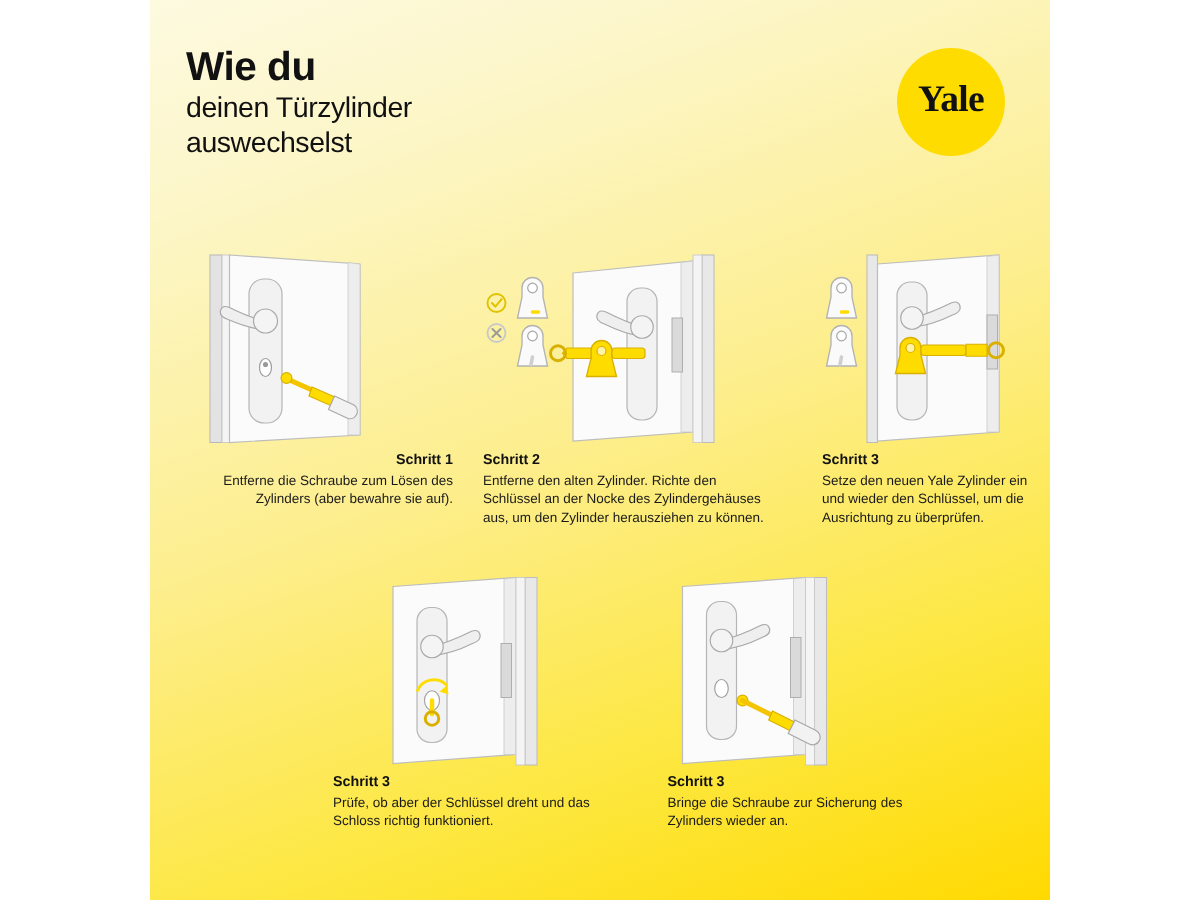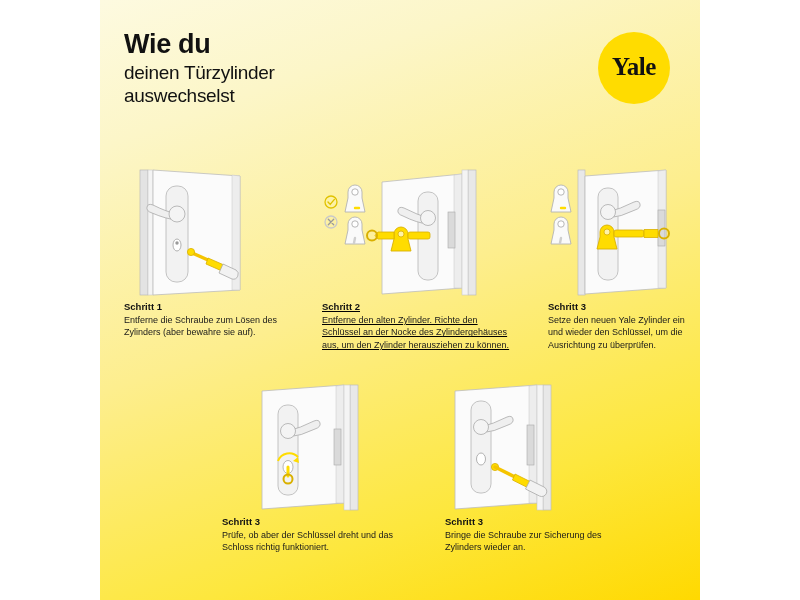--- a/index.html
+++ b/index.html
@@ -99,22 +99,22 @@
     margin-top: 6px;
   }
   .step-body {
     font-size: 9px;
     color: #1a1a1a;
     line-height: 1.38;
     margin-top: 2px;
   }
 
   
-  #step1 { left: 24px;  top: 170px; width: 178px; }
-  #step2 { left: 222px; top: 170px; width: 190px; text-decoration: underline; }
+  #step1 { left: 24px;  top: 170px; width: 178px; text-align: right; }
+  #step2 { left: 222px; top: 170px; width: 190px; }
   #step3 { left: 448px; top: 170px; width: 150px; }
   
   #step4 { left: 122px; top: 385px; width: 178px; }
   #step5 { left: 345px; top: 385px; width: 190px; }
 
   
   svg { display: block; overflow: visible; }
 </style>
 </head>
 <body>

